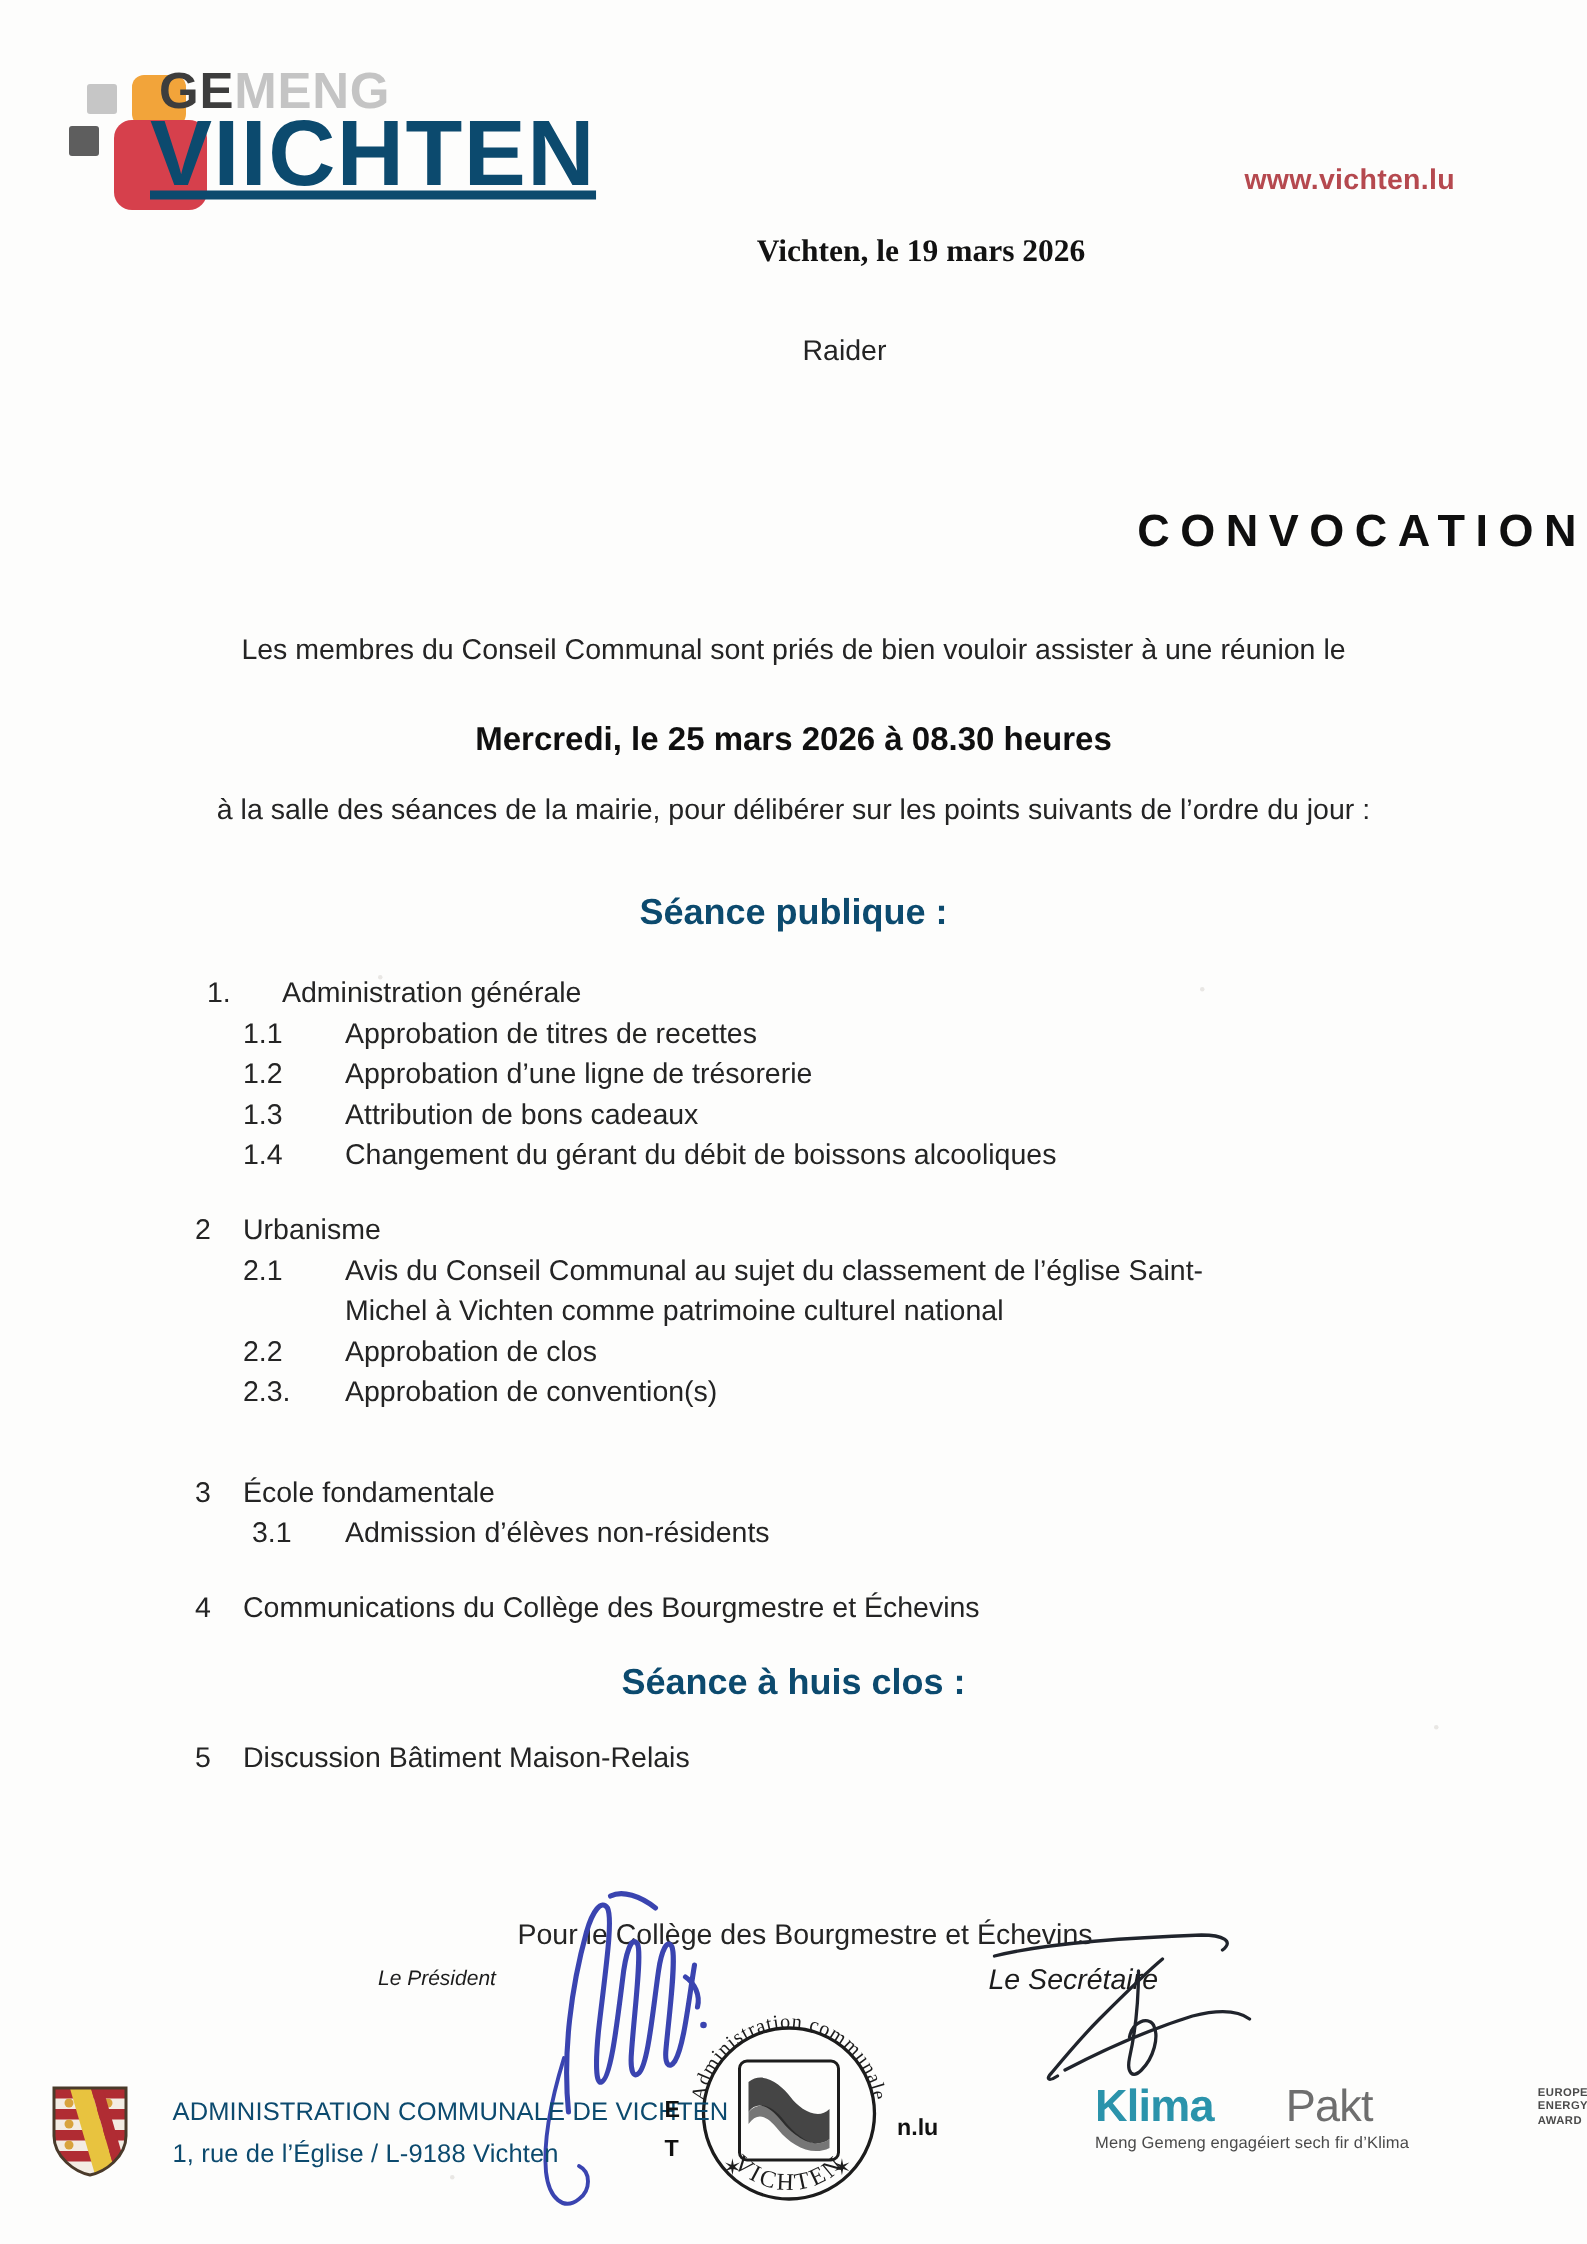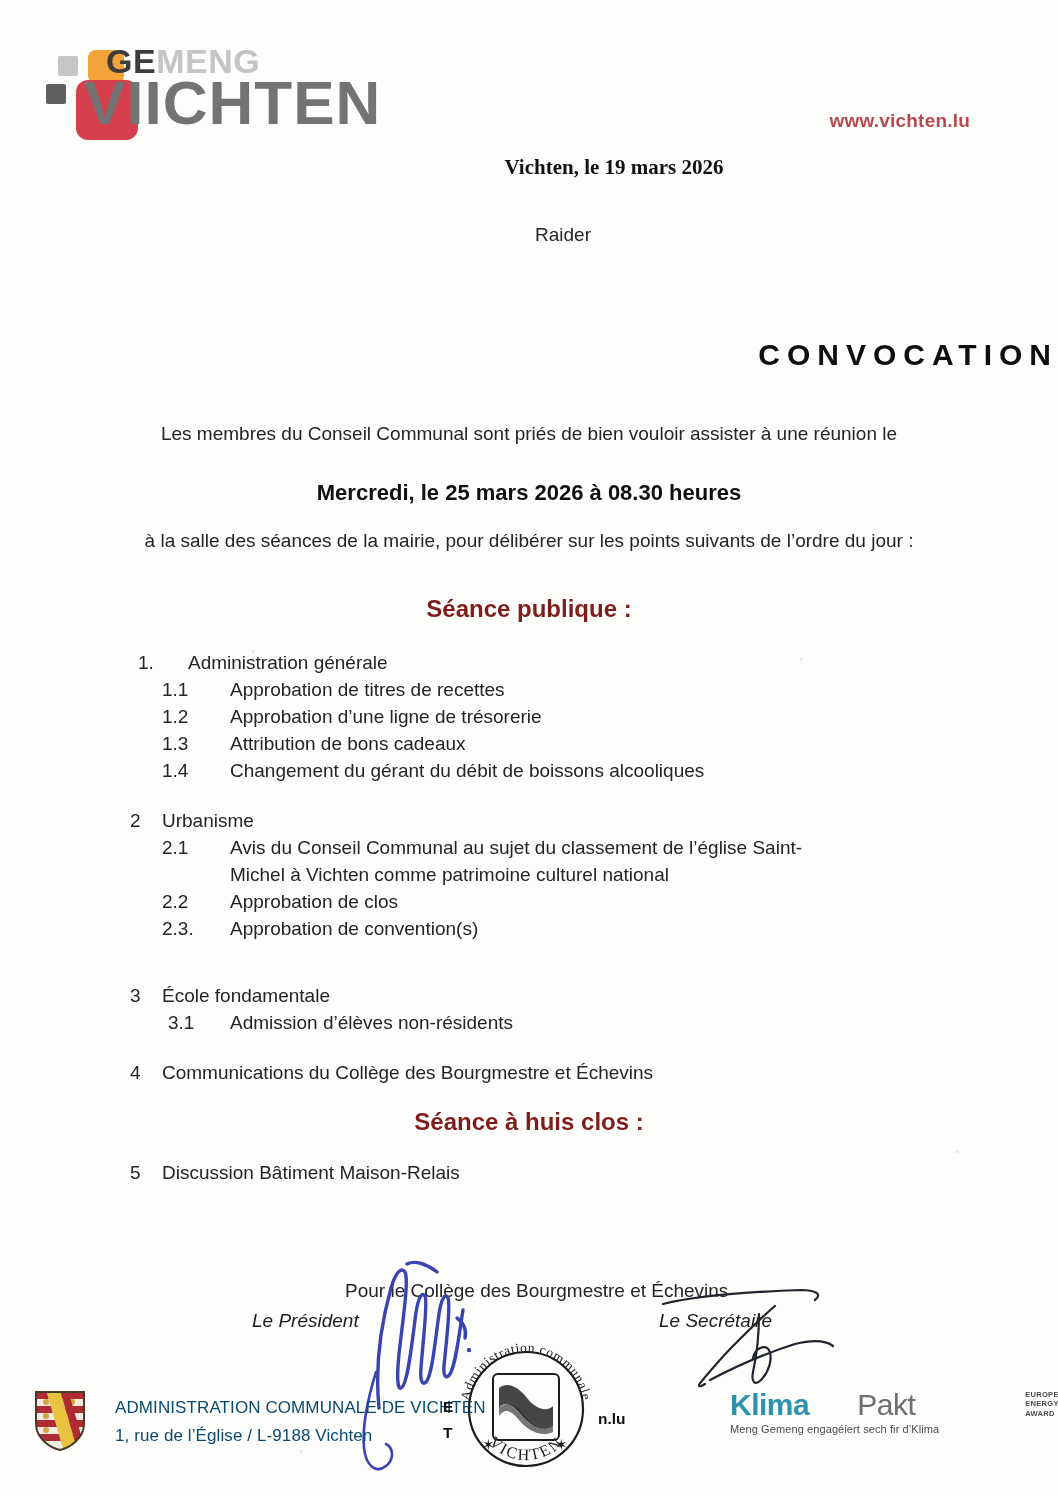--- a/index.html
+++ b/index.html
@@ -43,27 +43,28 @@
     font-size: 34px;
     font-weight: bold;
     letter-spacing: 0.5px;
     line-height: 1;
   }
   .logo-gemeng .ge   { color: #3d3d3d; }
   .logo-gemeng .meng { color: #c4c4c4; }
 
   .logo-viichten {
     position: absolute;
-    left: 84px;
+    left: 100px;
     top: 72px;
     font-size: 62px;
     font-weight: bold;
     letter-spacing: 1px;
-    color: #737373;
+    color: #0c4a6e;
     line-height: 1;
+    text-decoration: underline;
   }
 
   .website {
     position: absolute;
     right: 88px;
     top: 110px;
     font-size: 19px;
     font-weight: bold;
     color: #b5494f;
     letter-spacing: 0.2px;
@@ -136,21 +137,21 @@
     color: #242424;
   }
 
   .section-heading {
     position: absolute;
     left: 0;
     right: 0;
     text-align: center;
     font-size: 24px;
     font-weight: bold;
-    color: #7f1d1d;
+    color: #0c4a6e;
   }
   .heading-public { top: 595px; }
   .heading-closed { top: 1108px; }
 
   
   .agenda {
     position: absolute;
     left: 130px;
     right: 60px;
   }
@@ -194,21 +195,21 @@
     left: 345px;
     top: 0px;
     font-size: 19px;
     color: #242424;
     white-space: nowrap;
   }
   .sig-president {
     position: absolute;
     left: 252px;
     top: 30px;
-    font-size: 19px;
+    font-size: 14px;
     font-style: italic;
     color: #1c1c1c;
   }
   .sig-secretaire {
     position: absolute;
     left: 659px;
     top: 30px;
     font-size: 19px;
     font-style: italic;
     color: #1c1c1c;

